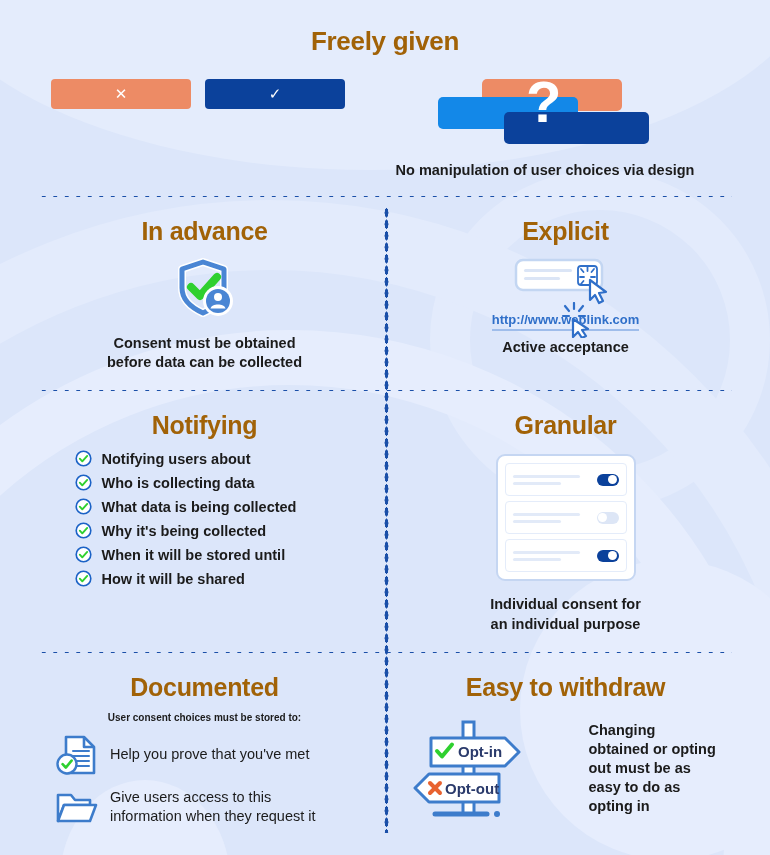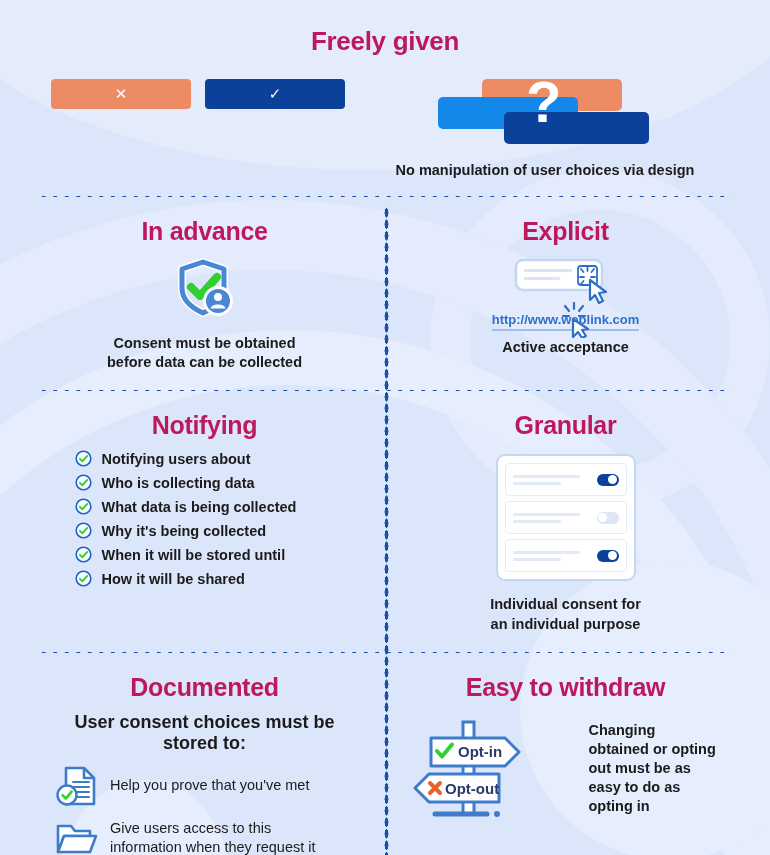--- a/index.html
+++ b/index.html
@@ -32,21 +32,21 @@
          background: #e6edfd; }
   .sw5 { width: 170px; height: 200px; left: 60px; top: 780px;
          background: #e6edfd; }
   .sw6 { width: 340px; height: 340px; left: 430px; top: 170px;
          background: transparent; border: 40px solid #e3ebfc; }
 
   .page { position: relative; z-index: 1; width: 770px; height: 855px; }
 
   
   .sect-title {
-    color: #be185d;
+    color: #a16207;
     font-size: 25px;
     font-weight: bold;
     text-align: center;
     letter-spacing: -0.3px;
   }
   .top-title { font-size: 26px; }
   .caption {
     color: #1b1b1b;
     font-size: 14.5px;
     font-weight: bold;
@@ -154,21 +154,21 @@
   .toggle.on  { background: #0b419b; }
   .toggle.off { background: #dde6f6; }
   .knob {
     position: absolute; top: 1.5px;
     width: 9px; height: 9px; border-radius: 50%; background: #fff;
   }
   .toggle.on  .knob { right: 1.5px; }
   .toggle.off .knob { left: 1.5px; }
 
   
-  .doc-intro { margin-top: 10px; font-size: 18px; font-weight: bold;
+  .doc-intro { margin-top: 10px; font-size: 10px; font-weight: bold;
                color: #1b1b1b; text-align: center; }
   .doc-item { display: flex; gap: 12px; align-items: center; margin-top: 10px;
               padding-left: 8px; }
   .doc-text { font-size: 14.5px; font-weight: normal; color: #1b1b1b;
               line-height: 1.3; }
 
   
   .wd-body { display: flex; gap: 10px; align-items: center;
              margin-top: 12px; justify-content: center; }
   .wd-text { font-size: 14.5px; font-weight: bold; color: #1b1b1b;

